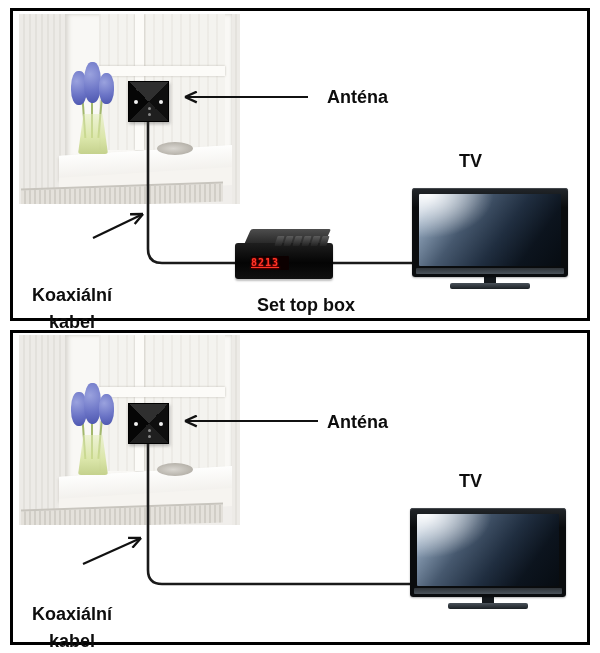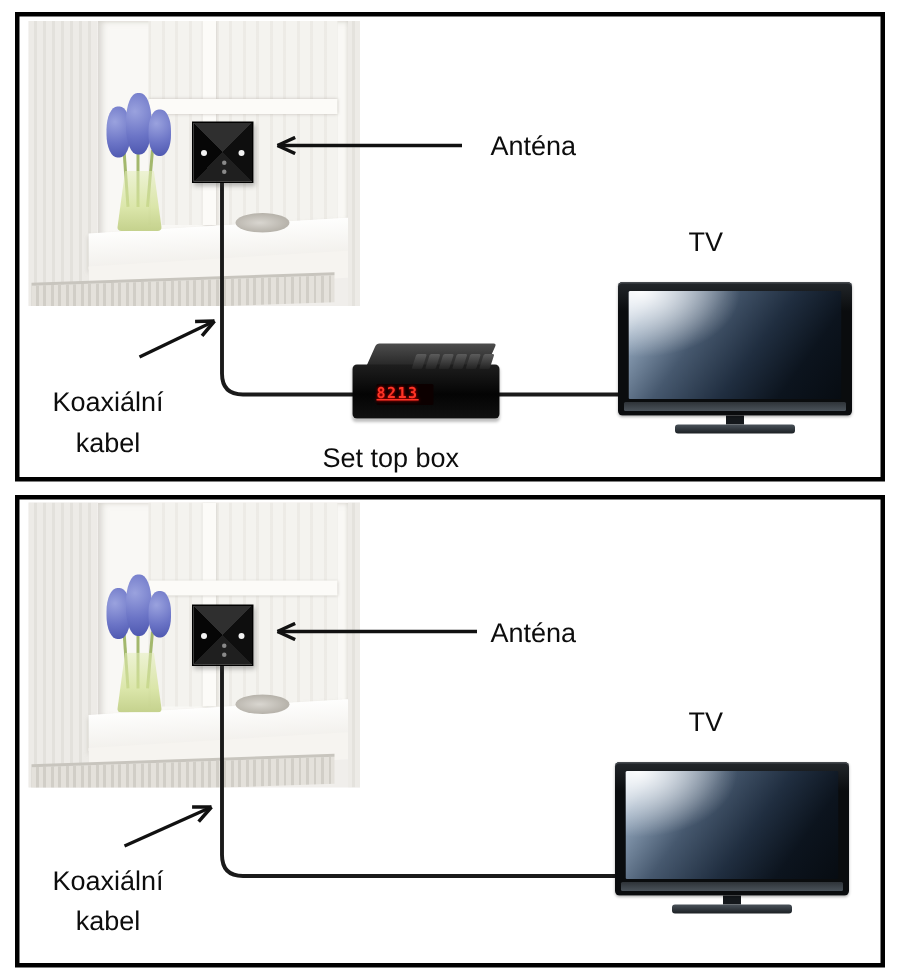--- a/index.html
+++ b/index.html
@@ -122,31 +122,31 @@
     background:
       radial-gradient(120px 80px at 6% 0%, rgba(255,255,255,.95), rgba(255,255,255,0) 55%),
       linear-gradient(126deg,#cfdcea 0%,#8ea2b8 12%,#46586e 35%,#202e40 58%,#0c141e 78%,#070c12 100%); }
   .tv-strip { position:absolute; left:4px; right:4px; bottom:3px; height:6px; border-radius:1px;
     background:linear-gradient(180deg,#2e3338,#4a525a); }
   .tv-neck { margin:0 auto; width:12px; height:6px; background:#14181c; }
   .tv-base { margin:0 auto; width:80px; height:6px; border-radius:2px;
     background:linear-gradient(180deg,#4a525a,#1b2024); }
 
   
-  .lbl { position:absolute; font-size:18px; line-height:22px; color:#0d0d0d; white-space:nowrap; }
+  .lbl { position:absolute; font-size:18px; line-height:22px; color:#0d0d0d; white-space:nowrap;font-weight:bold; }
   .lbl-antenna { left:314px; }
   #panel1 .lbl-antenna { top:75px; }
   #panel2 .lbl-antenna { top:78px; }
   .lbl-tv { left:446px; width:60px; text-align:left; }
   #panel1 .lbl-tv { top:139px; }
   #panel2 .lbl-tv { top:137px; }
-  .lbl-coax { left:0; width:118px; text-align:center; line-height:27px; }
+  .lbl-coax { left:0; width:118px; text-align:center; line-height:27px;margin-top:27px; }
   #panel1 .lbl-coax { top:244px; }
   #panel2 .lbl-coax { top:241px; }
-  .lbl-stb { left:202px; width:140px; text-align:left; top:283px; }
+  .lbl-stb { left:202px; width:140px; text-align:right; top:283px; }
 </style>
 </head>
 <body>
 
 <div class="panel" id="panel1">
 
   <div class="photo">
     <div class="wall-left"></div>
     <div class="win-frame"></div>
     <div class="win-panes"></div>

